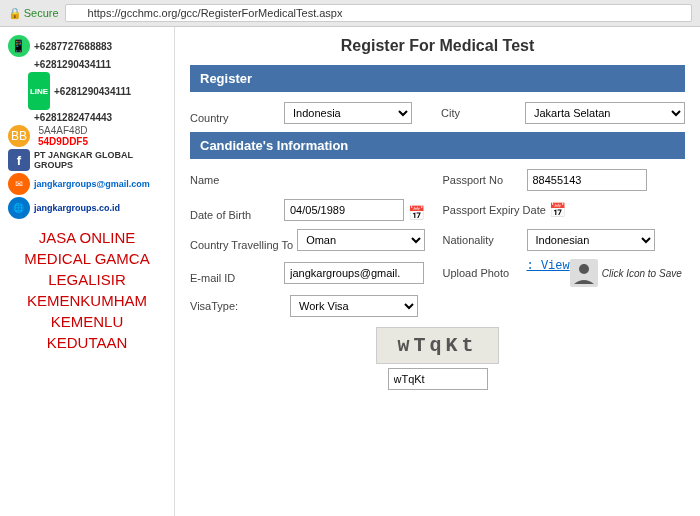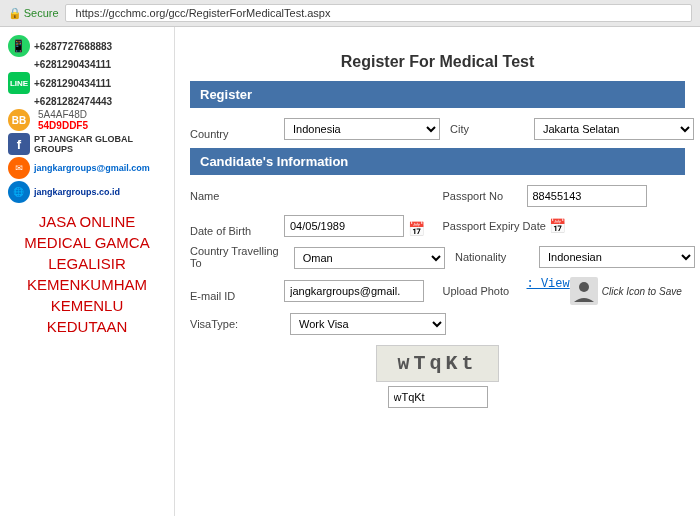--- a/index.html
+++ b/index.html
@@ -28,21 +28,21 @@
       color: #2a8a2a;
       font-size: 11px;
       display: flex;
       align-items: center;
       gap: 2px;
     }
     .browser-url {
       background: white;
       border: 1px solid #ccc;
       border-radius: 2px;
-      padding: 2px 10px;
+      padding: 2px 22px;
       flex: 1;
       color: #333;
       font-size: 11px;
     }
 
     .page-content {
       display: flex;
       flex: 1;
       overflow: hidden;
     }
@@ -72,30 +72,31 @@
       display: flex;
       align-items: center;
       justify-content: center;
       color: white;
       font-size: 12px;
       flex-shrink: 0;
     }
 
     .line-icon {
       width: 22px;
-      height: 22px;
+      height: 38px;
       background: #06c755;
       border-radius: 4px;
       display: flex;
       align-items: center;
       justify-content: center;
       color: white;
       font-size: 9px;
       font-weight: bold;
       flex-shrink: 0;
+      margin-left: 20px;
     }
 
     .bbm-icon {
       width: 22px;
       height: 22px;
       background: #f5a623;
       border-radius: 50%;
       display: flex;
       align-items: center;
       justify-content: center;
@@ -150,38 +151,38 @@
       font-weight: bold;
     }
 
     .contact-text.blue { color: #0066cc; }
     .contact-text.darkblue { color: #003399; }
 
     .bbm-codes {
       margin-left: 4px;
       font-size: 10px;
     }
-    .bbm-code-1 { color: #555; }
+    .bbm-code-1 { color: #555; text-align: center; }
     .bbm-code-2 { color: #ff0000; font-weight: bold; }
 
     .promo-text {
       margin-top: 8px;
       text-align: center;
       color: #cc0000;
       font-weight: normal;
       font-size: 15px;
       line-height: 1.4;
     }
 
     
     .main-content {
       flex: 1;
       background: white;
       overflow-y: auto;
-      padding: 26px 15px;
+      padding: 10px 15px;
     }
 
     .page-title {
       text-align: center;
       font-size: 16px;
       font-weight: bold;
       color: #333;
       margin-bottom: 10px;
     }
 
@@ -225,21 +226,21 @@
       border: 1px solid #aaa;
       padding: 2px 4px;
       font-size: 11px;
       height: 22px;
       background: white;
     }
 
     .input-wide { width: 140px; }
     .input-medium { width: 120px; }
 
-    .select-medium { width: 156px; }
+    .select-medium { width: 128px; }
     .select-wide { width: 160px; }
 
     .calendar-icon {
       font-size: 14px;
       color: #666;
       cursor: pointer;
     }
 
     .upload-section {
       display: flex;
@@ -338,21 +339,21 @@
     <div class="sidebar-contact">
       <div class="line-icon" style="font-size:8px;">LINE</div>
       <span class="contact-text">+6281290434111</span>
     </div>
     <div class="sidebar-contact">
       <div style="width:22px; flex-shrink:0;"></div>
       <span class="contact-text">+6281282474443</span>
     </div>
 
     <div class="sidebar-contact">
-      <div class="bbm-icon" style="font-size:10px;font-weight:bold;">BB</div>
+      <div class="bbm-icon" style="font-size:12px;">BB</div>
       <div class="bbm-codes">
         <div class="bbm-code-1">5A4AF48D</div>
         <div class="bbm-code-2">54D9DDF5</div>
       </div>
     </div>
 
     <div class="sidebar-contact">
       <div class="facebook-icon">f</div>
       <span class="contact-text" style="font-size:9px;">PT JANGKAR GLOBAL GROUPS</span>
     </div>

